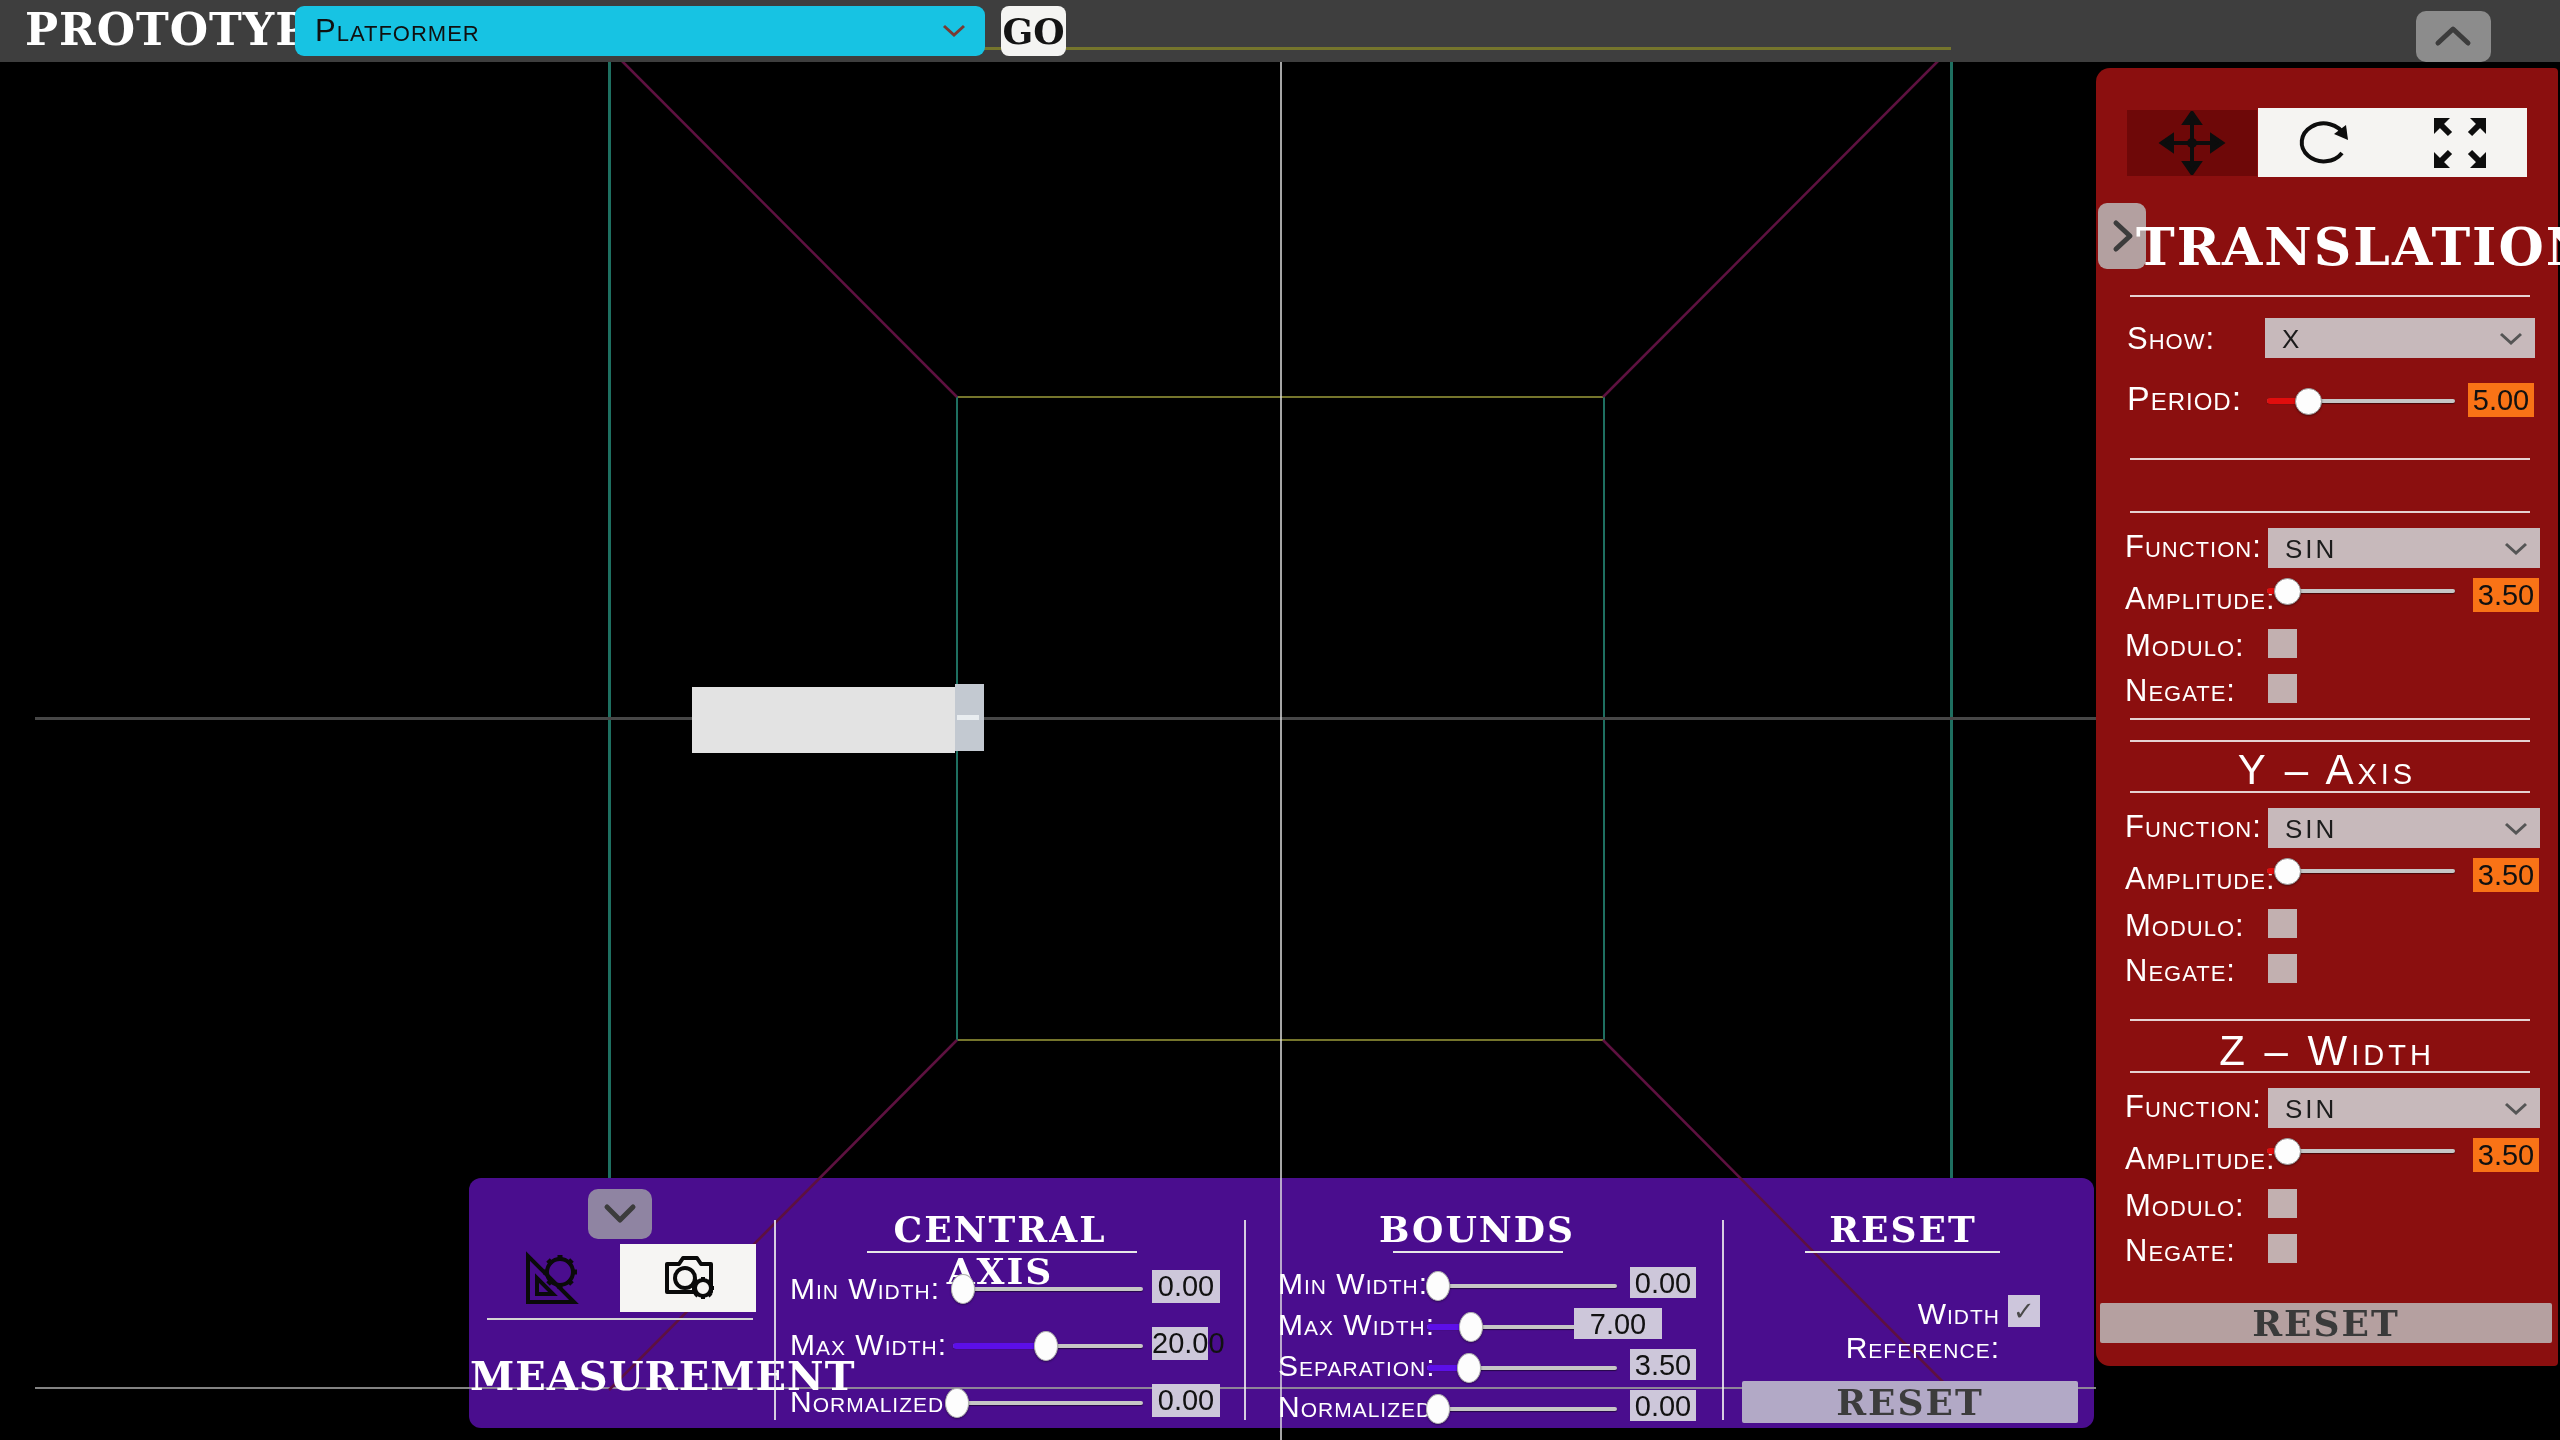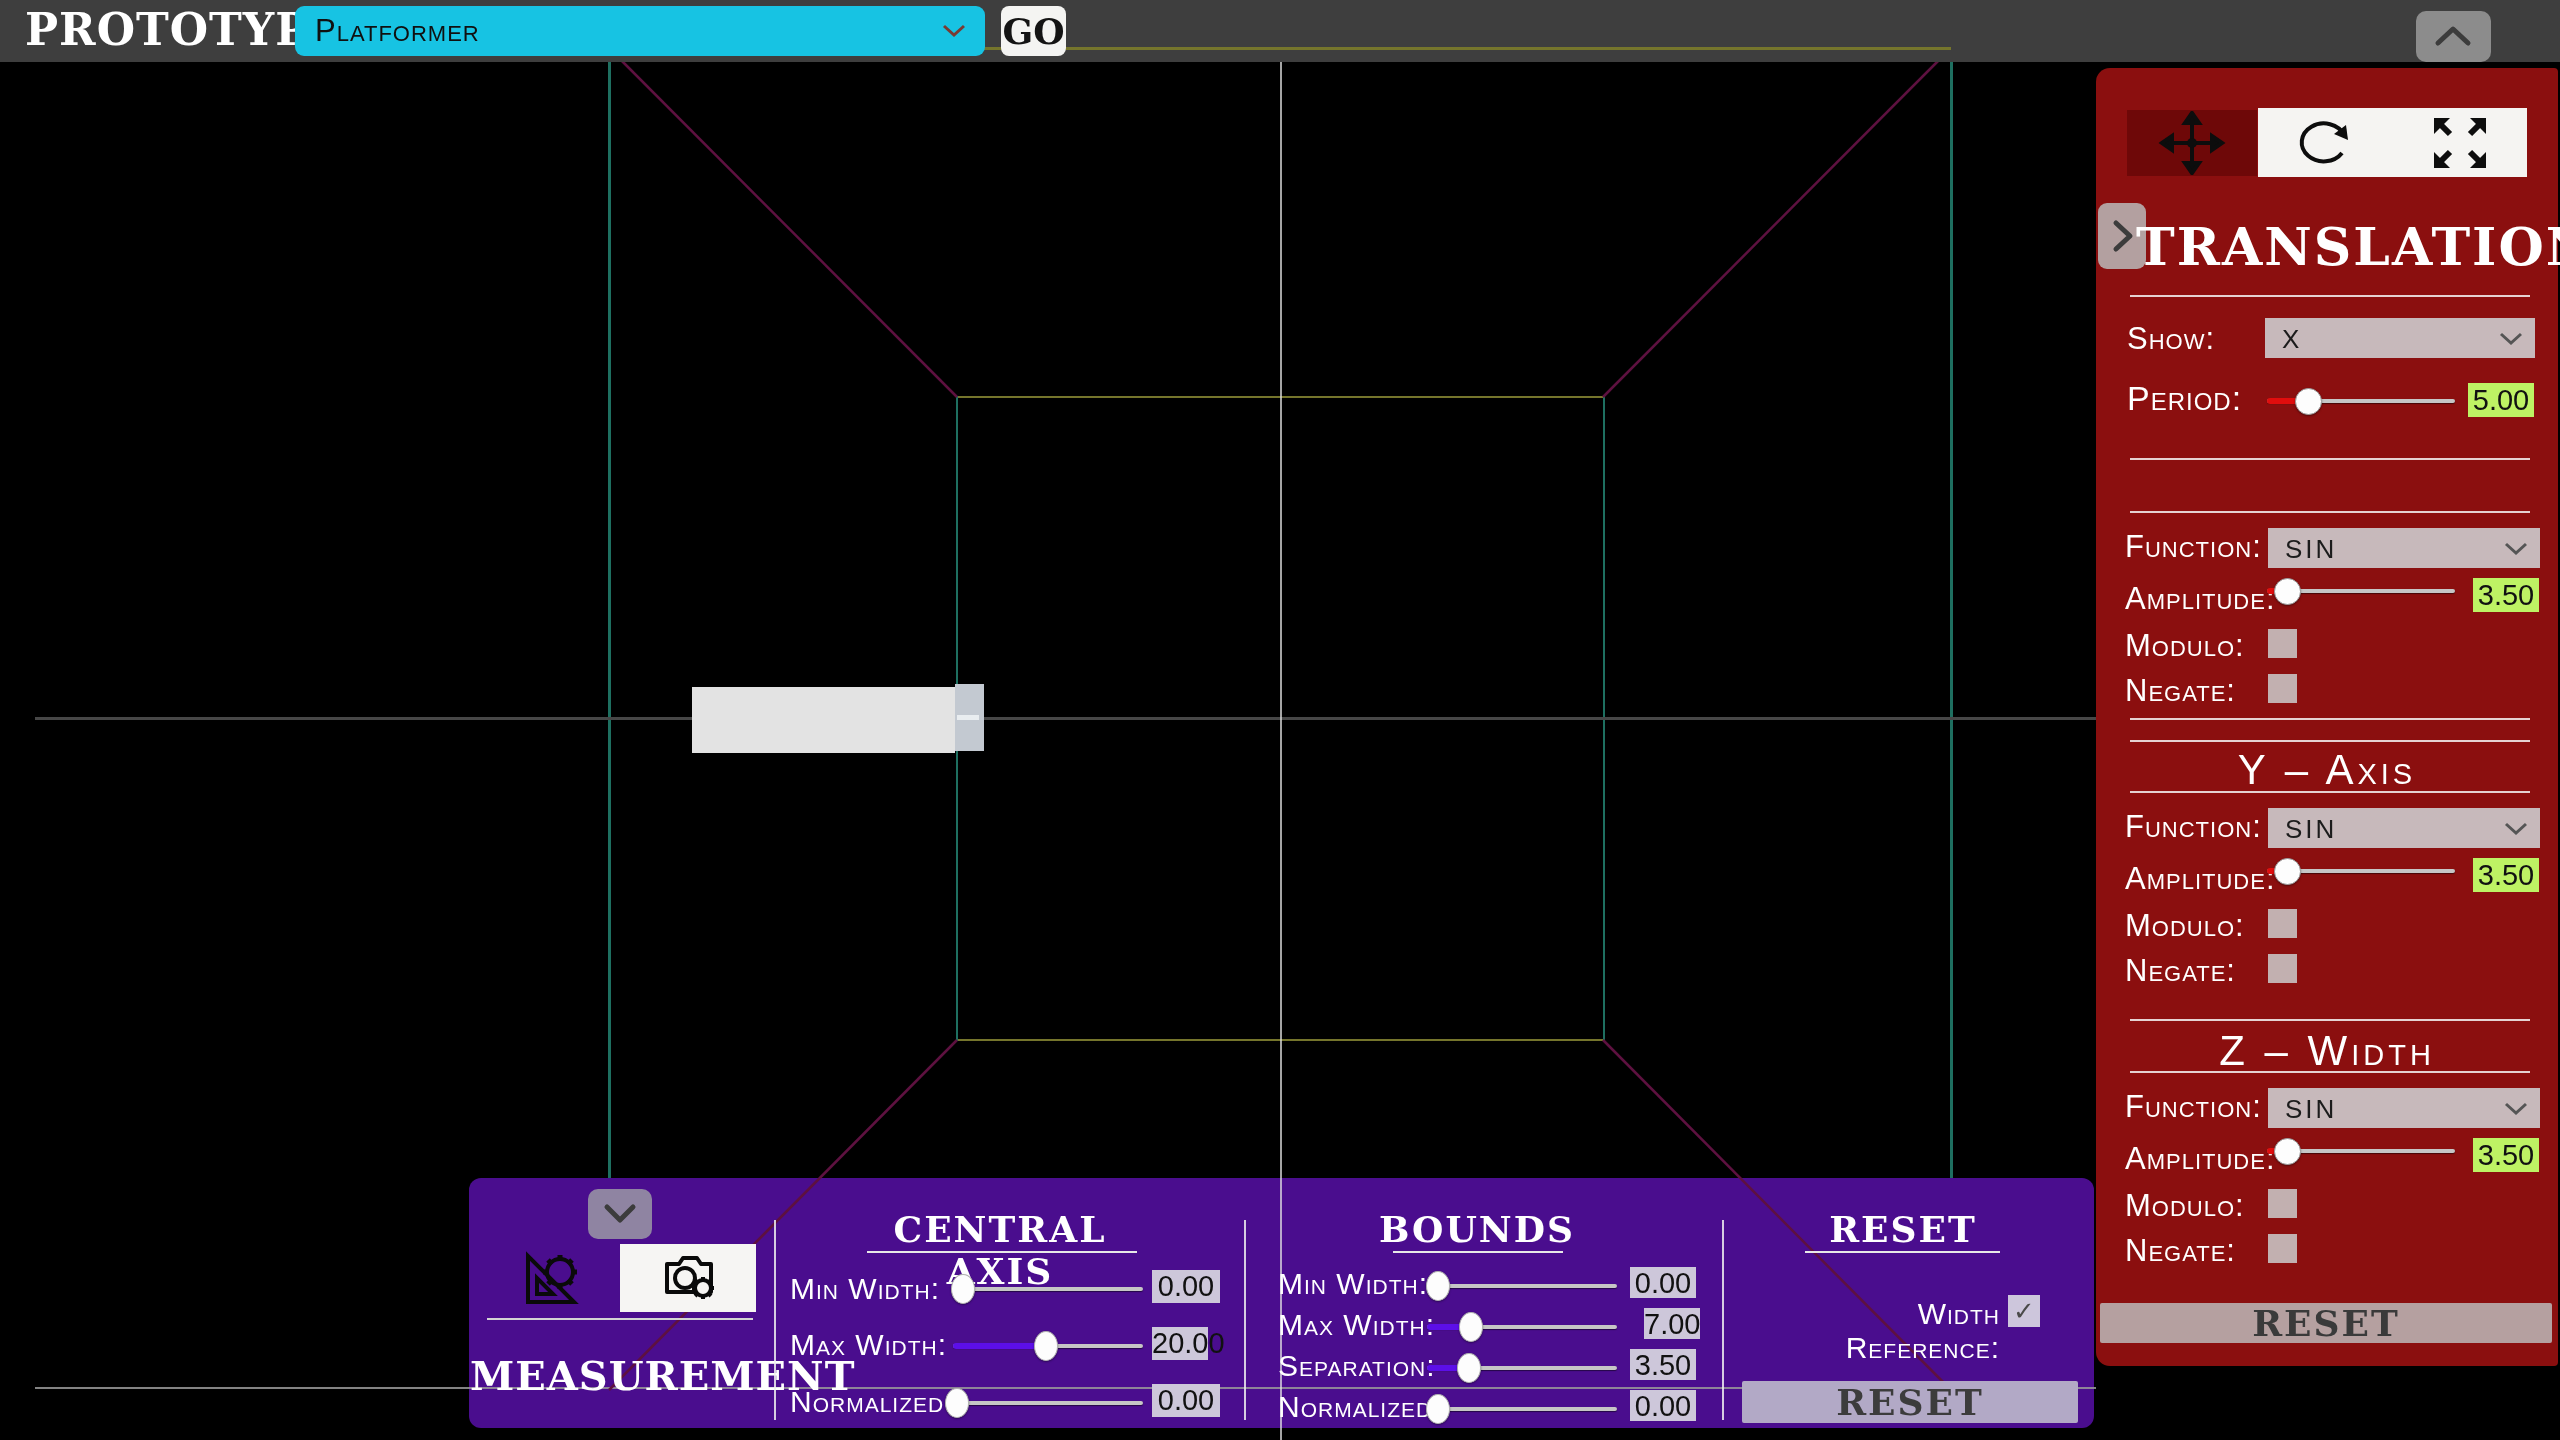--- a/index.html
+++ b/index.html
@@ -55,21 +55,21 @@
   .slider{position:absolute;height:32px;}
   .slider .track{position:absolute;left:0;right:0;top:14px;height:4px;background:#c6c6c6;border-radius:2px;
                  box-shadow:0 1px 1px rgba(0,0,0,.5);}
   .slider .fill{position:absolute;left:0;top:13px;height:6px;border-radius:3px;}
   .slider.red .fill{background:#e00d0d;}
   .slider.purple .fill{background:#5c0fe8;}
   .slider.red .thumb{position:absolute;top:3px;width:25px;height:25px;border-radius:50%;
                      background:#fdfdfd;border:1px solid #9a9a9a;box-shadow:0 1px 2px rgba(0,0,0,.4);}
   .slider.purple .thumb{position:absolute;top:1px;width:22px;height:28px;border-radius:50%;
                      background:#fdfdfd;border:1px solid #b0b0b0;box-shadow:0 1px 2px rgba(0,0,0,.4);}
-  .vbox{position:absolute;background:#bef264;text-align:center;color:#111;
+  .vbox{position:absolute;background:#f97316;text-align:center;color:#111;
         font-size:29px;line-height:34px;}
   .vbox.p{background:#cdc7da;line-height:32px;}
   .rcheck{position:absolute;width:29px;height:29px;background:#c2b0b0;cursor:pointer;}
   #red-reset{left:4px;top:1235px;width:452px;height:40px;background:#b5a0a0;text-align:center;
              line-height:40px;font-size:36px;color:#3a3a3a;letter-spacing:2px;cursor:pointer;border-radius:2px;}
   
   #purple-panel{left:469px;top:1178px;width:1625px;height:250px;background:#4a0d8e;border-radius:12px;z-index:3;}
   #purple-content{left:0;top:0;width:2560px;height:1440px;z-index:5;pointer-events:none;}
   #purple-content > *{pointer-events:auto;margin-top:14px;}
   #meas-collapse{left:588px;top:1175px;width:64px;height:50px;background:#8f84a2;border-radius:10px;cursor:pointer;}
@@ -325,21 +325,21 @@
         <div class="fill" style="width: 0%;"></div>
         <div class="thumb" style="left: calc(6% - 12px);"></div>
       </div>
     <div class="vbox p" style="left:1630px;top:1253px;width:66px;height:31px">0.00</div>
     <span class="plabel sc" style="left:1278px;top:1294px">Max Width:</span>
     <div class="slider purple" style="left:1427px;top:1297px;width:190px">
       <div class="track"></div>
         <div class="fill" style="width: 23%;"></div>
         <div class="thumb" style="left: calc(23% - 12px);"></div>
       </div>
-    <div class="vbox p" style="left:1644px;top:1294px;width:56px;height:31px">7.00</div>
+    <div class="vbox p" style="left:1574px;top:1294px;width:88px;height:31px">7.00</div>
     <span class="plabel sc" style="left:1278px;top:1335px">Separation:</span>
     <div class="slider purple" style="left:1427px;top:1338px;width:190px">
       <div class="track"></div>
         <div class="fill" style="width: 22%;"></div>
         <div class="thumb" style="left: calc(22% - 12px);"></div>
       </div>
     <div class="vbox p" style="left:1630px;top:1335px;width:66px;height:31px">3.50</div>
     <span class="plabel sc" style="left:1278px;top:1376px">Normalized:</span>
     <div class="slider purple" style="left:1427px;top:1379px;width:190px">
       <div class="track"></div>

